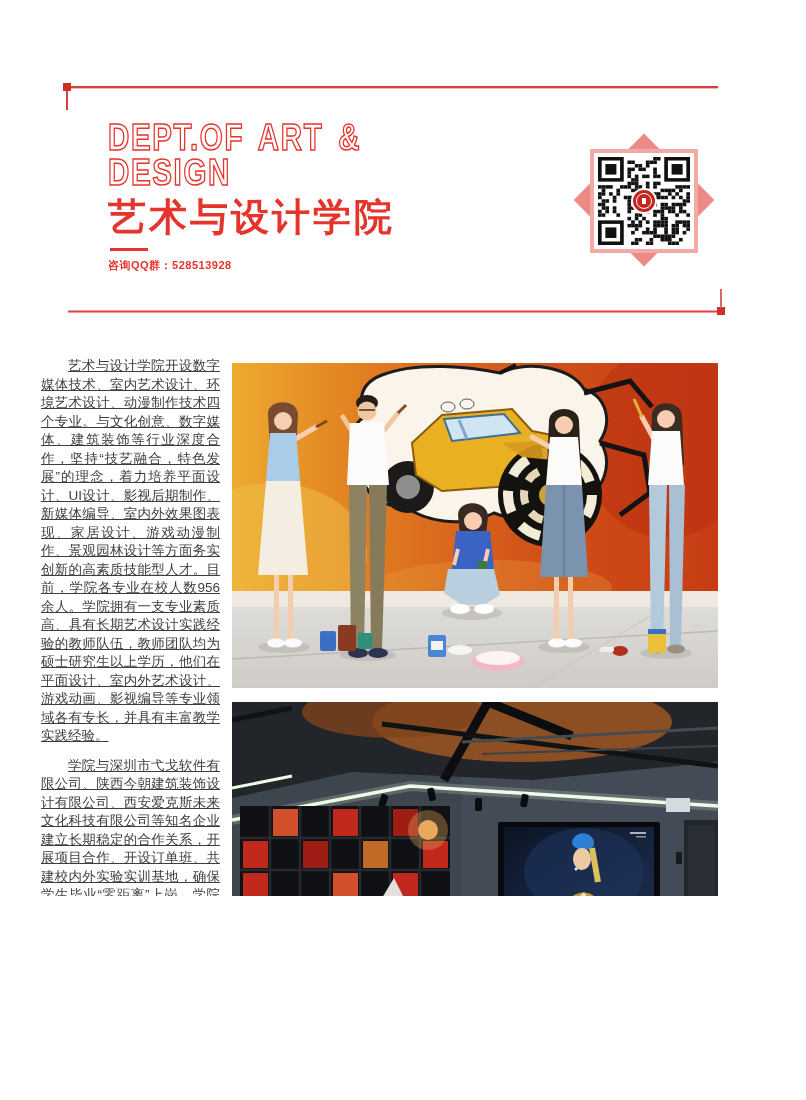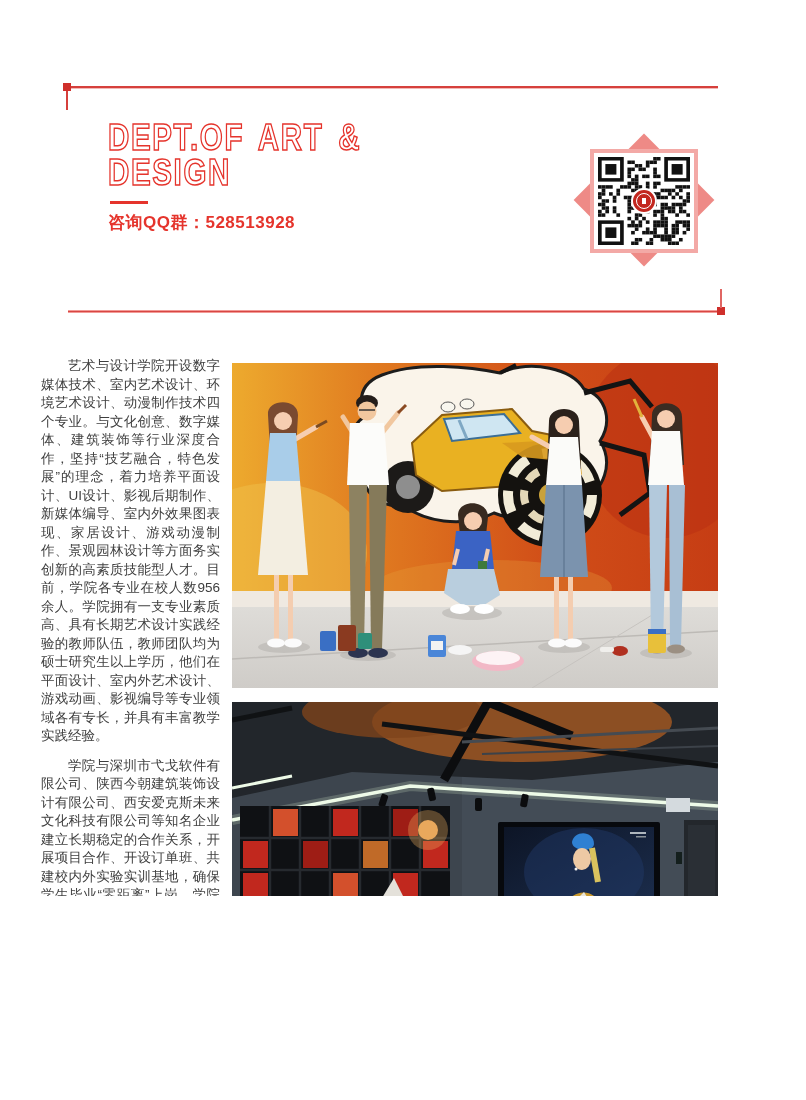--- a/index.html
+++ b/index.html
@@ -17,40 +17,40 @@
   .rule-bottom .tick{position:absolute;right:0;bottom:5px;width:2px;height:19px;background:#e06663;}
 
   
   .header{position:absolute;left:108px;top:120px;}
   .dept-en{font-weight:bold;font-size:36px;line-height:35px;letter-spacing:2px;word-spacing:6px;
            color:transparent;-webkit-text-stroke:1.5px #e5342c;
            transform:scaleX(.82);transform-origin:left top;white-space:nowrap;}
   .cn-title{margin-top:7px;font-size:38px;line-height:40px;font-weight:bold;color:#e5342c;
             letter-spacing:3px;white-space:nowrap;}
   .cn-underline{width:38px;height:3px;background:#e5342c;margin:11px 0 7px 2px;}
-  .qq{font-size:17px;font-weight:bold;color:#e5342c;letter-spacing:.5px;}
+  .qq{font-size:11px;font-weight:bold;color:#e5342c;letter-spacing:.5px;}
 
   
   .qr-wrap{position:absolute;left:578px;top:138px;width:132px;height:126px;}
   .diamond{position:absolute;width:26px;height:26px;background:#ee8a86;transform:rotate(45deg);}
   .d-top{left:53px;top:1px;}  .d-bottom{left:53px;top:97px;}
   .d-left{left:1px;top:49px;} .d-right{left:105px;top:49px;}
   .qr-frame{position:absolute;left:12px;top:11px;width:108px;height:104px;background:#fff;
             border:4px solid #f3a9a6;box-sizing:border-box;}
   .qr-frame svg{position:absolute;left:4px;top:4px;width:92px;height:88px;}
   .qr-logo{position:absolute;left:53px;top:50px;width:26px;height:26px;border-radius:50%;
            background:#c3271f;border:2px solid #fff;box-sizing:border-box;}
   .qr-logo .ring{position:absolute;left:3px;top:3px;width:16px;height:16px;border-radius:50%;
            border:1.5px solid #fff;box-sizing:border-box;}
   .qr-logo .core{position:absolute;left:9px;top:8px;width:4px;height:6px;background:#fff;}
 
   
   .article{position:absolute;left:41px;top:357px;width:179px;color:#3e3e3e;
            font-size:13.5px;line-height:18.5px;text-align:justify;}
-  .article p{margin:0 0 11px;text-indent:2em;}
+  .article p{margin:0 0 11px;text-indent:2em;text-decoration:underline;}
 
   
   .photo{position:absolute;left:232px;width:486px;overflow:hidden;}
   .photo1{top:363px;height:325px;}
   .photo2{top:702px;height:333px;}
   .photo svg{display:block;width:100%;height:100%;}
 
   
   .letters{position:absolute;left:0;top:0;width:100%;height:100%;pointer-events:none;}
   .letters span{position:absolute;font-weight:bold;color:#e9edee;line-height:1;
@@ -74,20 +74,21 @@
   <div class="rule-top">
     <div class="sq"></div>
     <div class="tick"></div>
   </div>
 
   <div class="header">
     <div class="dept-en">
       <div>DEPT.OF ART &amp;</div>
       <div>DESIGN</div>
     </div>
+    <div class="cn-title">艺术与设计学院</div>
     <div class="cn-underline"></div>
     <div class="qq">咨询QQ群：528513928</div>
   </div>
 
   <div class="qr-wrap">
     <div class="diamond d-top"></div>
     <div class="diamond d-bottom"></div>
     <div class="diamond d-left"></div>
     <div class="diamond d-right"></div>
     <div class="qr-frame">

